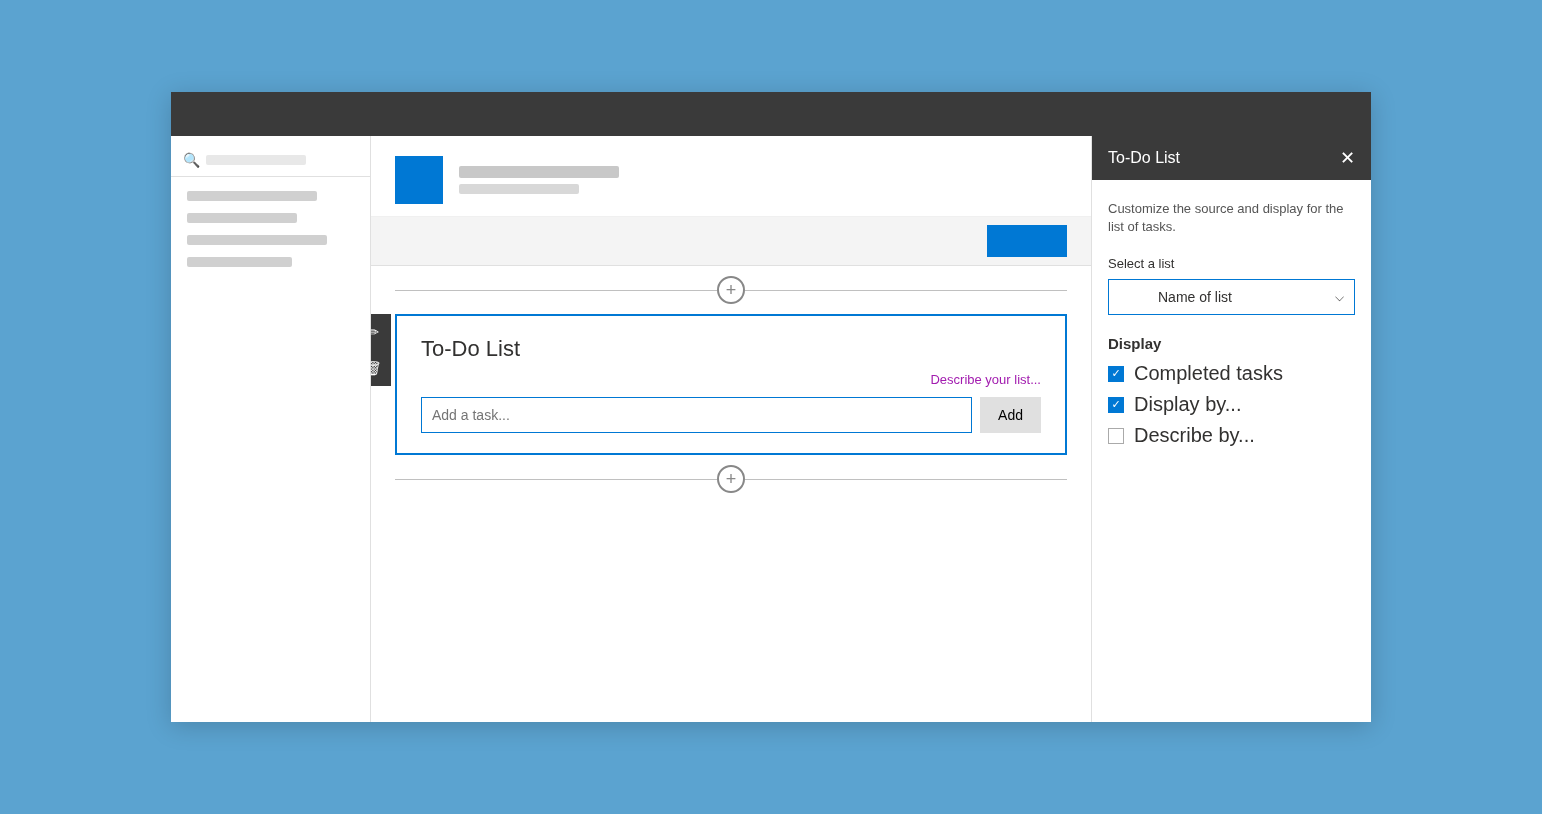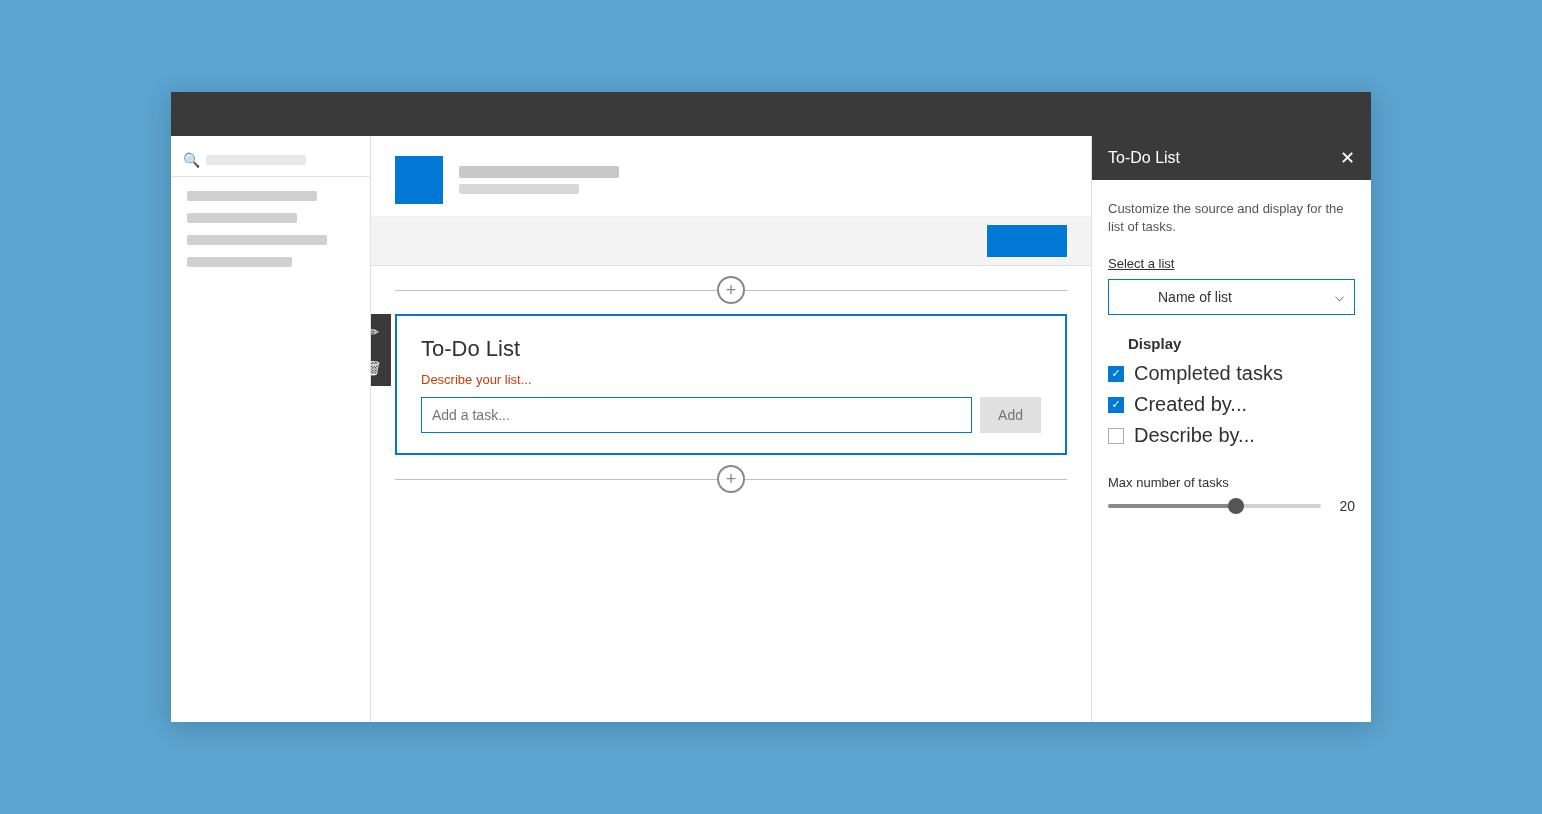--- a/index.html
+++ b/index.html
@@ -186,21 +186,22 @@
       color: #fff;
       font-size: 14px;
     }
     .todo-title {
       font-size: 22px;
       font-weight: 400;
       color: #323130;
     }
     .todo-describe {
       font-size: 13px;
-      color: #c2410c;
+      color: #a21caf;
+      text-align: right;
     }
     .todo-input-row {
       display: flex;
       gap: 8px;
       align-items: center;
     }
     .todo-input {
       flex: 1;
       height: 36px;
       border: 1.5px solid #0078d4;
@@ -209,21 +210,21 @@
       outline: none;
       color: #3b82f6;
     }
     .todo-add-btn {
       height: 36px;
       padding: 0 18px;
       background: #e0e0e0;
       border: none;
       font-size: 14px;
       cursor: pointer;
-      color: #737373;
+      color: #000000;
     }
     
     .right-panel {
       width: 280px;
       background: #fff;
       border-left: 1px solid #e0e0e0;
       display: flex;
       flex-direction: column;
       flex-shrink: 0;
     }
@@ -256,21 +257,20 @@
     }
     .panel-description {
       font-size: 13px;
       color: #555;
       line-height: 1.4;
     }
     .panel-section-label {
       font-size: 13px;
       color: #323130;
       margin-bottom: 8px;
-      text-decoration: underline;
     }
     .panel-dropdown {
       width: 100%;
       height: 36px;
       border: 1.5px solid #0078d4;
       background: #fff;
       display: flex;
       align-items: center;
       justify-content: space-between;
       padding: 0 10px;
@@ -283,21 +283,20 @@
     }
     .panel-dropdown-arrow {
       font-size: 12px;
       color: #323130;
     }
     .panel-display-title {
       font-size: 15px;
       font-weight: 600;
       color: #323130;
       margin-bottom: 10px;
-      margin-left: 20px;
     }
     .checkbox-row {
       display: flex;
       align-items: center;
       gap: 10px;
       margin-bottom: 8px;
     }
     .checkbox-box {
       width: 16px;
       height: 16px;
@@ -463,36 +462,26 @@
           <div class="checkbox-row">
             <div class="checkbox-box">
               <span class="checkbox-check">✓</span>
             </div>
             <span class="checkbox-label">Completed tasks</span>
           </div>
           <div class="checkbox-row">
             <div class="checkbox-box">
               <span class="checkbox-check">✓</span>
             </div>
-            <span class="checkbox-label">Created by...</span>
+            <span class="checkbox-label">Display by...</span>
           </div>
           <div class="checkbox-row">
             <div class="checkbox-box unchecked">
               <span class="checkbox-check"></span>
             </div>
             <span class="checkbox-label">Describe by...</span>
           </div>
         </div>
 
-        <div class="panel-slider-section">
-          <div class="panel-slider-label">Max number of tasks</div>
-          <div class="slider-row">
-            <div class="slider-track">
-              <div class="slider-fill"></div>
-              <div class="slider-thumb"></div>
-            </div>
-            <span class="slider-value">20</span>
-          </div>
-        </div>
       </div>
     </div>
   </div>
 </div>
 
 </body></html>

